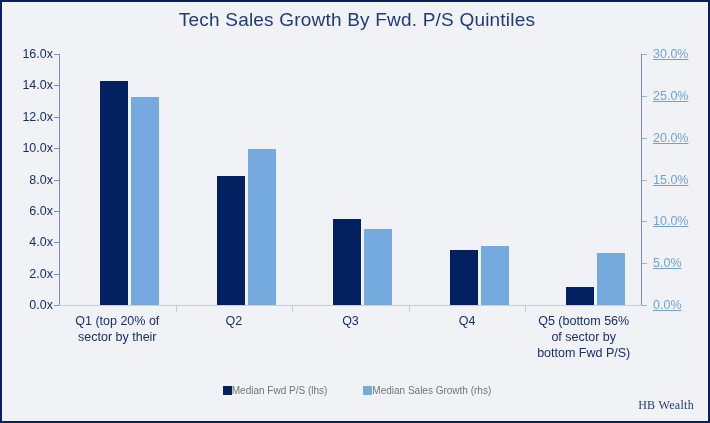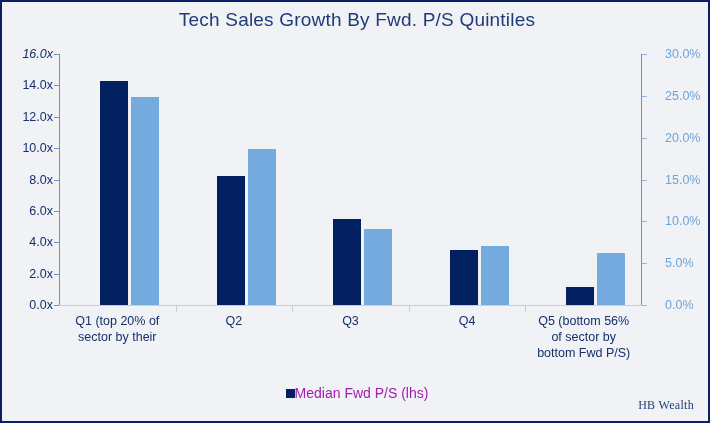--- a/index.html
+++ b/index.html
@@ -62,23 +62,24 @@
     font-size: 12.5px;
     line-height: 1;
     white-space: nowrap;
   }
   .ylabel-l {
     right: 0;
     text-align: right;
     color: #16306B;
   }
   .ylabel-r {
-    left: 12px;
+    left: 0;
     text-align: right;
     color: #6FA3D8;
+    text-decoration: underline;
   }
   #ylabels-left  { position: absolute; left: 5px;   top: 52px; width: 46px; height: 251px; }
   #ylabels-right { position: absolute; left: 651px; top: 52px; width: 54px; height: 251px; }
 
   
   .cat-sep {
     position: absolute;
     top: 251px;
     width: 1px;
     height: 7px;
@@ -123,22 +124,22 @@
     top: 383px;
     width: 710px;
     display: flex;
     justify-content: center;
     align-items: center;
     gap: 36px;
   }
   .legend-item {
     display: flex;
     align-items: center;
-    font-size: 14px;
-    color: #a21caf;
+    font-size: 10px;
+    color: #737373;
     white-space: nowrap;
   }
   .legend-swatch {
     width: 9px;
     height: 9px;
     display: inline-block;
   }
 
   #watermark {
     position: absolute;
@@ -151,21 +152,21 @@
   }
 </style>
 </head>
 <body>
 
 <div id="chart-card">
 
   <div id="chart-title">Tech Sales Growth By Fwd. P/S Quintiles</div>
 
   <div id="ylabels-left">
-      <div class="ylabel ylabel-l" style="top: -6px; font-style: italic;">16.0x</div>
+      <div class="ylabel ylabel-l" style="top: -6px;">16.0x</div>
       <div class="ylabel ylabel-l" style="top: 25.375px;">14.0x</div>
       <div class="ylabel ylabel-l" style="top: 56.75px;">12.0x</div>
       <div class="ylabel ylabel-l" style="top: 88.125px;">10.0x</div>
       <div class="ylabel ylabel-l" style="top: 119.5px;">8.0x</div>
       <div class="ylabel ylabel-l" style="top: 150.875px;">6.0x</div>
       <div class="ylabel ylabel-l" style="top: 182.25px;">4.0x</div>
       <div class="ylabel ylabel-l" style="top: 213.625px;">2.0x</div>
       <div class="ylabel ylabel-l" style="top: 245px;">0.0x</div>
     </div>
   <div id="ylabels-right">
@@ -251,16 +252,20 @@
         <div>of sector by</div>
         <div>bottom Fwd P/S)</div>
       </div>
     </div>
 
   <div id="legend">
       <div class="legend-item">
         <span class="legend-swatch" style="background: rgb(3, 32, 96);"></span>
         <span>Median Fwd P/S (lhs)</span>
       </div>
+      <div class="legend-item">
+        <span class="legend-swatch" style="background: rgb(116, 170, 221);"></span>
+        <span>Median Sales Growth (rhs)</span>
+      </div>
     </div>
 
   <div id="watermark">HB Wealth</div>
 </div>
 
 </body></html>

